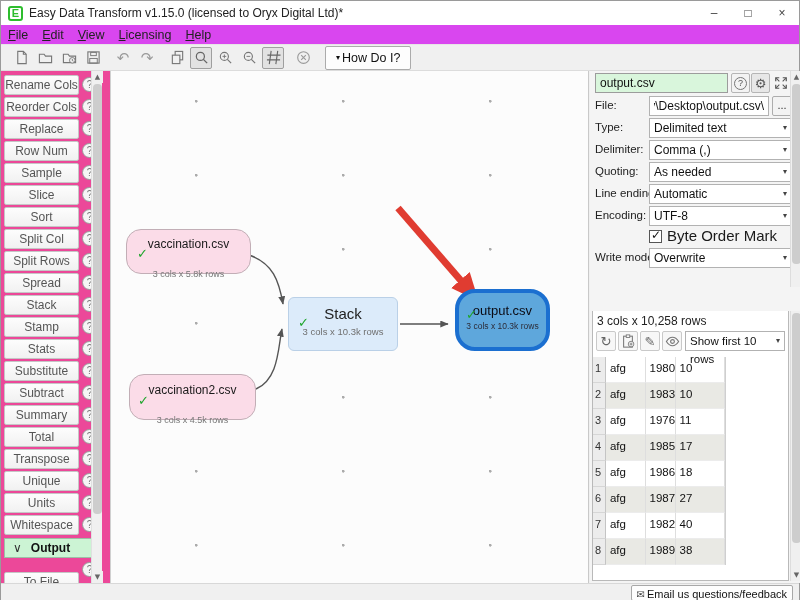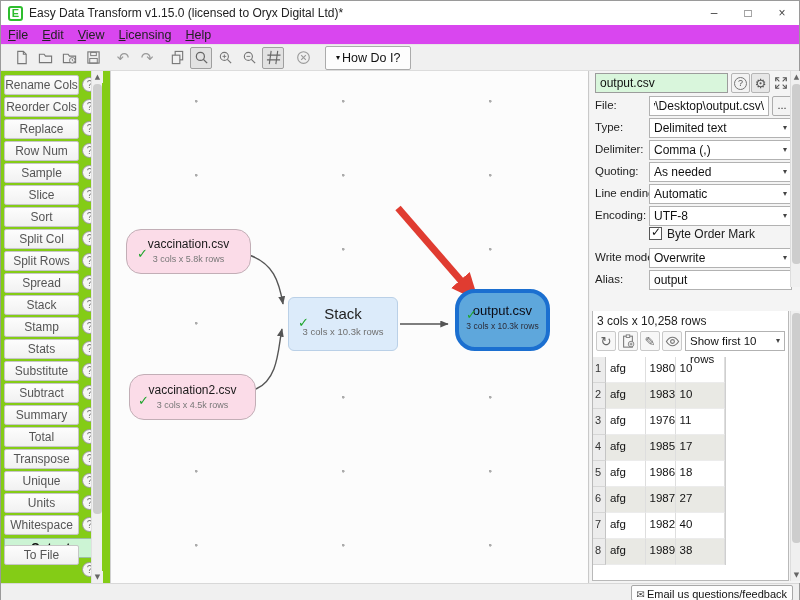--- a/index.html
+++ b/index.html
@@ -22,36 +22,36 @@
   
   #toolbarbar{position:absolute;left:0;top:44px;width:100%;height:26px;background:#f0f0f0;border-bottom:1px solid #dcdcdc;display:flex;align-items:center}
   .tbtn{width:22px;height:22px;display:flex;align-items:center;justify-content:center;margin:0 1px;border:1px solid transparent;color:#8a8a8a}
   .tbtn svg{display:block}
   .tbtn.pressed{background:#e2e2e2;border:1px solid #9f9f9f;border-radius:2px}
   .tsep{width:6px}
   #howdoi{margin-left:10px;height:24px;background:#fdfdfd;border:1px solid #ababab;border-radius:2px;padding:0 10px;font-size:12.5px;display:flex;align-items:center;color:#111}
   #howdoi .mark{font-size:8px;margin-right:2px}
 
   
-  #sidebar{position:absolute;left:0;top:70px;width:110px;height:512px;background:#84cc16;border-right:1px solid #d0d0d0}
+  #sidebar{position:absolute;left:0;top:70px;width:110px;height:512px;background:#ec4899;border-right:1px solid #d0d0d0}
   .sbtn{position:absolute;left:3px;width:75px;height:20px;background:linear-gradient(#fdfdfd,#f1f1f1);border:1px solid #c6c6c6;border-radius:2px;text-align:center;line-height:18px;font-size:12px;color:#555}
   .shelp{position:absolute;left:81px;width:15px;height:15px;border:1px solid #9a9a9a;border-radius:50%;color:#777;font-size:10px;line-height:13px;text-align:center;background:#f6f6f6}
   #output-header{position:absolute;left:3px;width:93px;height:20px;background:#ccf4d4;border:1px solid #9dbfa5;text-align:center;line-height:18px;font-weight:bold;color:#111}
   #output-header .chev{position:absolute;left:8px;top:0;font-weight:normal;color:#333}
   #side-scroll{position:absolute;left:90px;top:0;width:11px;height:512px;background:#f0f0f0;border-left:1px solid #e0e0e0}
   .scr-arrow{position:absolute;left:0;width:11px;height:12px;font-size:7px;color:#666;text-align:center;line-height:12px;background:#f0f0f0}
   .scr-thumb{position:absolute;left:1px;width:9px;background:#cdcdcd;border-radius:4px}
 
   
   #canvas{position:absolute;left:110px;top:70px;width:478px;height:512px;background:#fcfcfc;border-right:1px solid #c9c9c9;
     background-image:radial-gradient(circle at 1.2px 1.2px,#ababab 1.2px,transparent 1.6px);
     background-size:147px 74px;background-position:84px 29px}
   .node{position:absolute;text-align:center}
   .node .ntitle{display:block}
-  .node .nstats{display:block;font-size:9px;color:#777;margin-top:3px}
+  .node .nstats{display:block;font-size:9px;color:#777;margin-top:18px}
   .ncheck{position:absolute;color:#1ea52c;font-weight:bold;font-size:13px}
   #node-vaccination{left:15px;top:158px;width:125px;height:45px;background:#fbdce8;border:1px solid #c2aeb6;border-radius:15px;padding-top:7px}
   #node-vaccination .ntitle{font-size:12px}
   #node-vaccination2{left:18px;top:303px;width:127px;height:46px;background:#fbdce8;border:1px solid #c2aeb6;border-radius:15px;padding-top:8px}
   #node-vaccination2 .ntitle{font-size:12px}
   #node-stack{left:177px;top:226px;width:110px;height:54px;background:#dcebfa;border:1px solid #bad0e7;border-radius:6px;padding-top:7px}
   #node-stack .ntitle{font-size:15px;color:#222}
   #node-stack .nstats{font-size:9.5px;color:#6f6f6f;margin-top:4px}
   #node-output{left:344px;top:218px;width:95px;height:62px;background:#5ea7dc;border:4px solid #1b6fd0;border-radius:20px;padding-top:10px}
   #node-output .ntitle{font-size:13px;color:#0b0b14}
@@ -249,21 +249,21 @@
     <div class="sbtn" style="top:400px">Unique</div>
       <div class="shelp" style="top:402px">?</div>
     <div class="sbtn" style="top:422px">Units</div>
       <div class="shelp" style="top:424px">?</div>
     <div class="sbtn" style="top:444px">Whitespace</div>
       <div class="shelp" style="top:446px">?</div>
     <div id="output-header" style="top:467px">
       <span class="chev uic">∨</span>
       <span>Output</span>
     </div>
-    <div class="sbtn" style="top:474px">To File</div>
+    <div class="sbtn" style="top:501px">To File</div>
       <div class="shelp" style="top:491px">?</div>
     <div id="side-scroll">
       <div class="scr-arrow uic" style="top:0">▲</div>
       <div class="scr-thumb" style="top:13px;height:430px"></div>
       <div class="scr-arrow uic" style="bottom:0">▼</div>
     </div>
   </div>
 
   <div id="canvas">
     <svg id="edges">
@@ -336,29 +336,25 @@
     </div>
     <div class="frow" style="top:113px">
       <span class="flabel">Line endings:</span>
       <div class="fcombo"><span>Automatic</span><span class="dd uic">▾</span></div>
     </div>
     <div class="frow" style="top:135px">
       <span class="flabel">Encoding:</span>
       <div class="fcombo"><span>UTF-8</span><span class="dd uic">▾</span></div>
     </div>
     <div class="frow" id="bom-row" style="top:156px">
-      <span id="bom-check"><span class="mk uic">✓</span></span><span style="font-size:12px">Byte Order Mark</span>
+      <span id="bom-check"><span class="mk uic">✓</span></span><span style="font-size:15px">Byte Order Mark</span>
     </div>
     <div class="frow" style="top:177px">
       <span class="flabel">Write mode:</span>
       <div class="fcombo"><span>Overwrite</span><span class="dd uic">▾</span></div>
-    </div>
-    <div class="frow" style="top:199px">
-      <span class="flabel">Alias:</span>
-      <input class="ftext" value="output" style="">
     </div>
 
 
     <div id="datapane">
       <div id="dp-summary">3 cols x 10,258 rows</div>
       <div class="dp-icon uic" style="left:3px">↻</div>
       <div class="dp-icon" style="left:25px">
         <svg width="14" height="14" viewBox="0 0 16 16">
             <rect x="3" y="2.5" width="10" height="12.5" fill="none" stroke="#777" stroke-width="1.2"></rect>
             <rect x="6" y="1" width="4" height="3" fill="#f7f7f7" stroke="#777"></rect>

